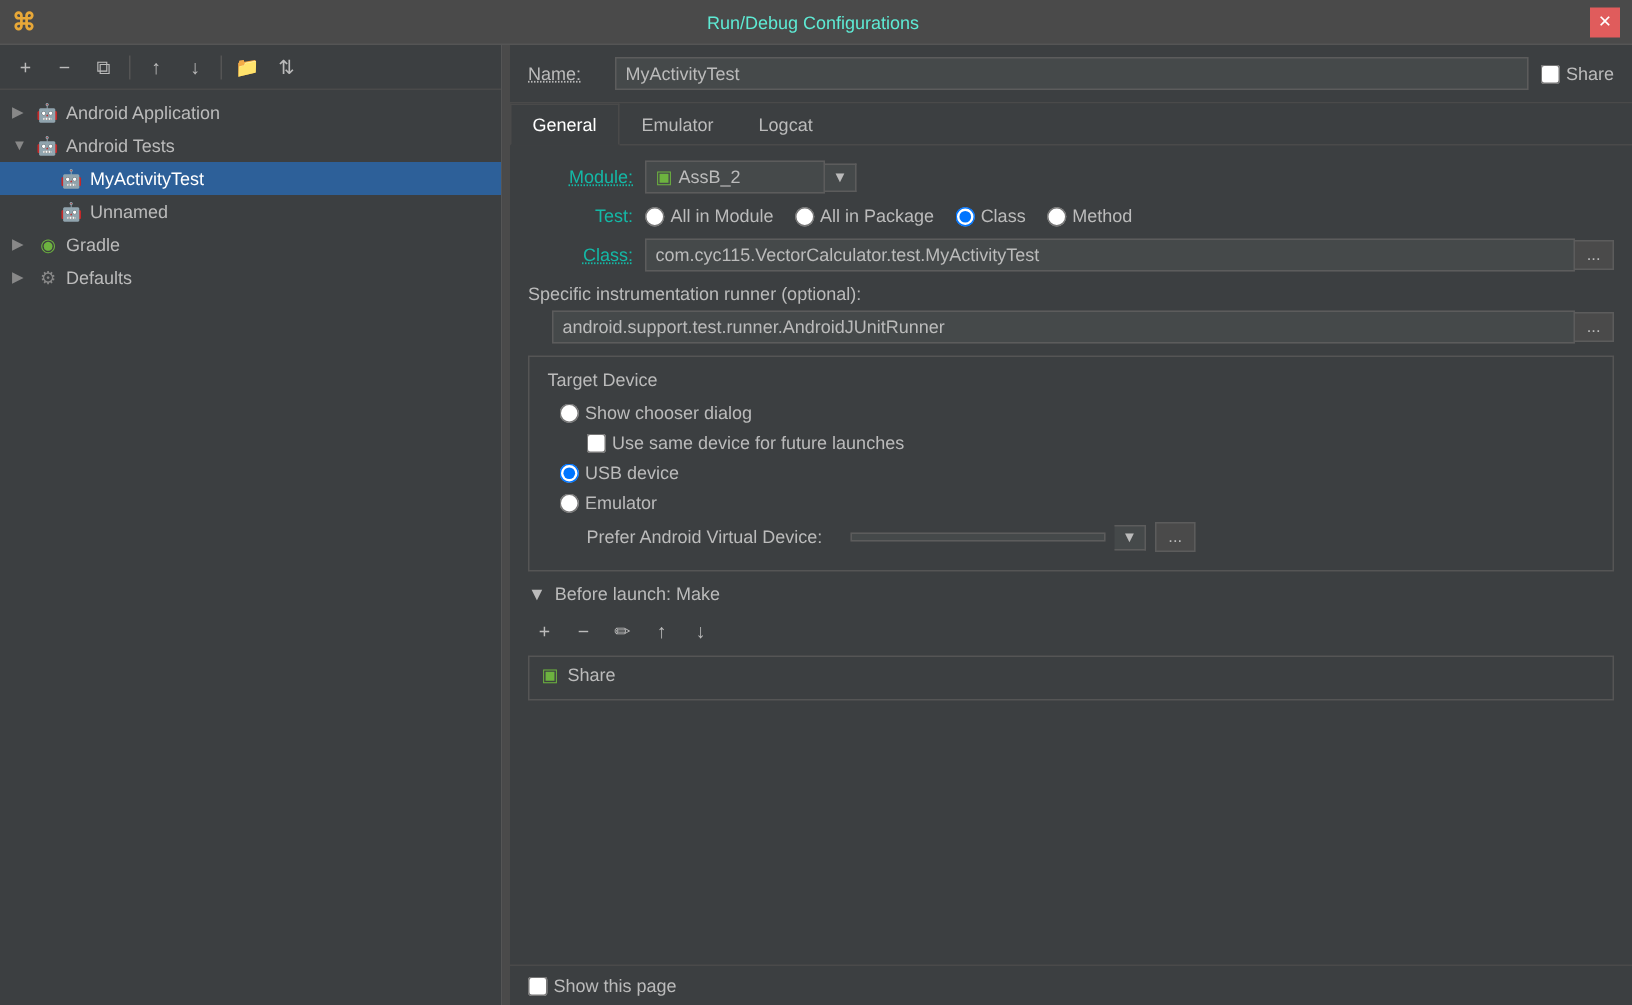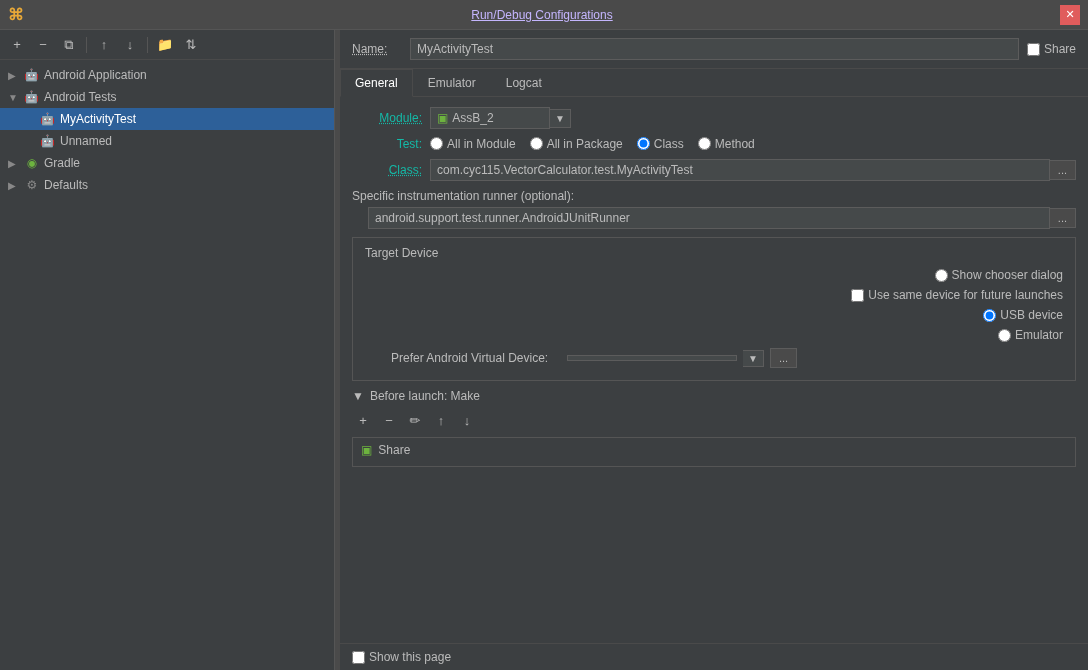--- a/index.html
+++ b/index.html
@@ -22,25 +22,24 @@
       justify-content: space-between;
       padding: 0 8px;
       border-bottom: 1px solid #555;
     }
     .title-bar-logo {
       color: #e8a838;
       font-size: 16px;
       font-weight: bold;
     }
     .title-bar-title {
-      color: #c4b5fd;
+      color: #5eead4;
       font-size: 12px;
       flex: 1;
       text-align: center;
-      text-decoration: underline;
     }
     .title-bar-close {
       background: #e05c5c;
       color: white;
       border: none;
       width: 20px;
       height: 20px;
       cursor: pointer;
       font-size: 11px;
       display: flex;
@@ -250,21 +249,21 @@
 
     
     .radio-group {
       display: flex;
       align-items: center;
       gap: 14px;
       flex: 1;
     }
     .radio-item {
       display: flex;
-      align-items: flex-start;
+      align-items: flex-end;
       gap: 4px;
       cursor: pointer;
       color: #bbbbbb;
     }
     .radio-item input[type="radio"] { margin: 0; cursor: pointer; }
 
     
     .input-browse {
       display: flex;
       flex: 1;
@@ -302,21 +301,20 @@
       color: #bbbbbb;
       margin-bottom: 8px;
       font-size: 12px;
     }
     .section-row {
       display: flex;
       align-items: center;
       margin-bottom: 6px;
       padding-left: 8px;
       gap: 6px;
-      justify-content: flex-end;
     }
     .section-row label {
       display: flex;
       align-items: center;
       gap: 4px;
       cursor: pointer;
     }
     .section-row input { margin: 0; cursor: pointer; }
 
     

